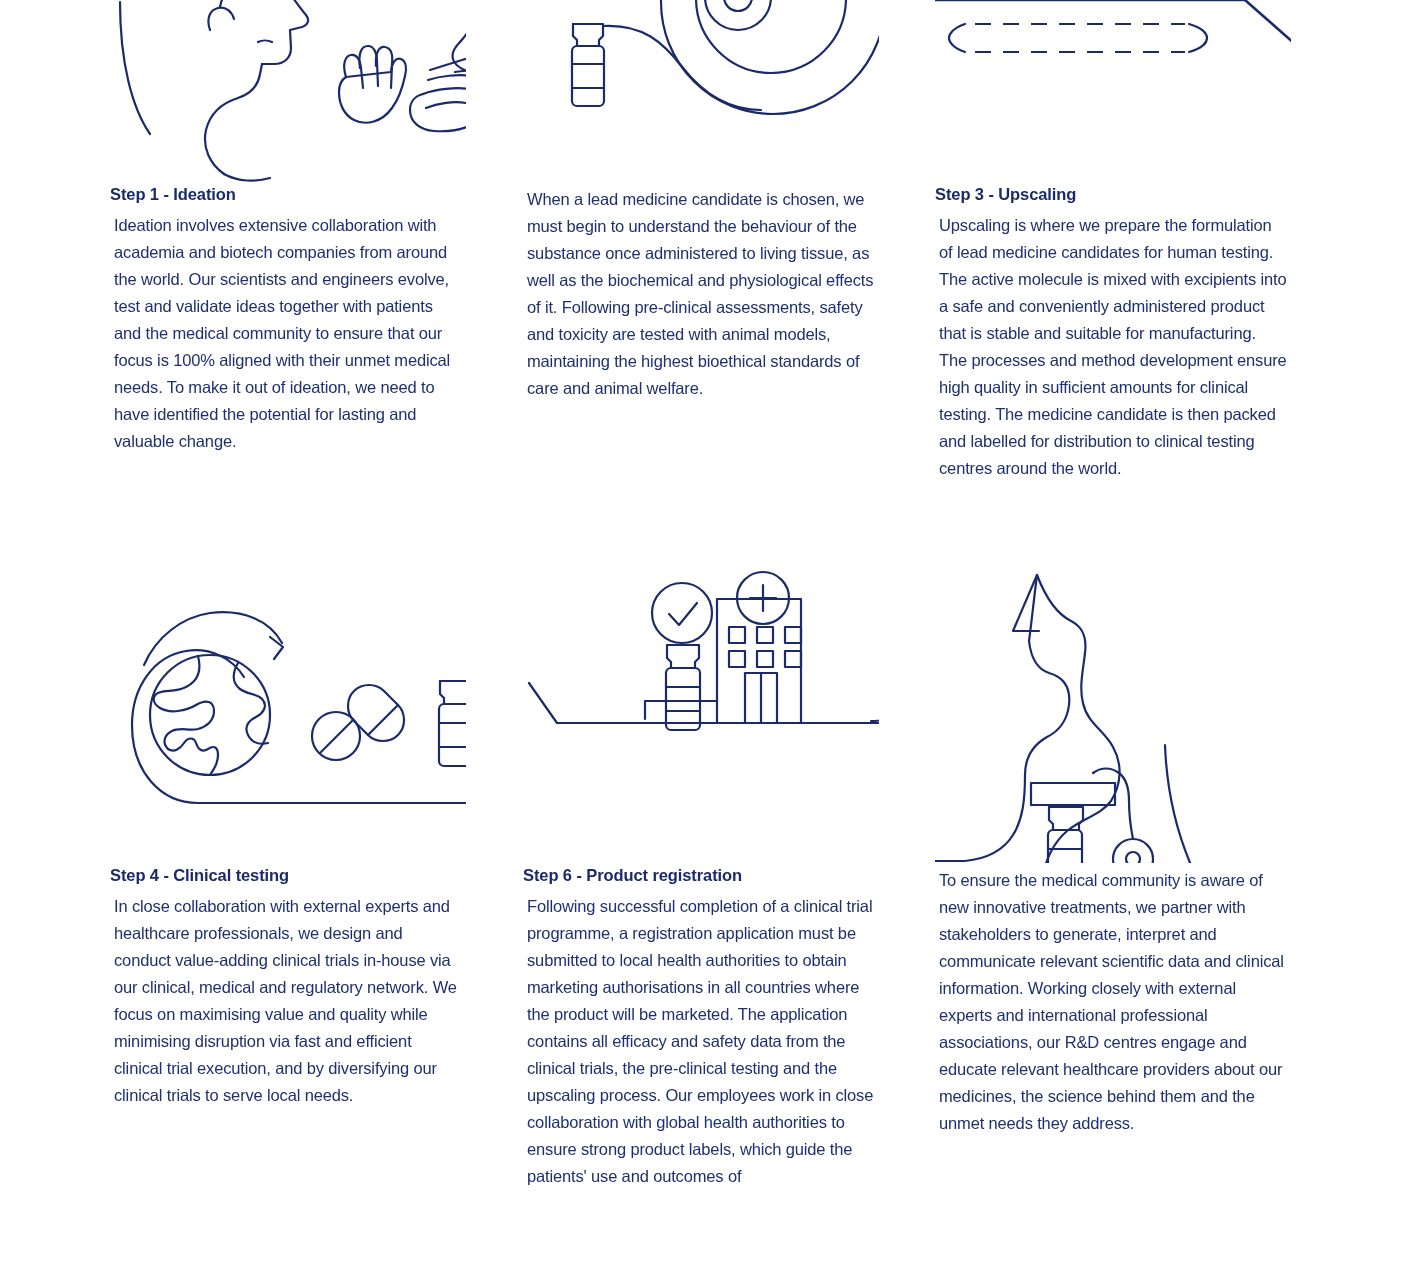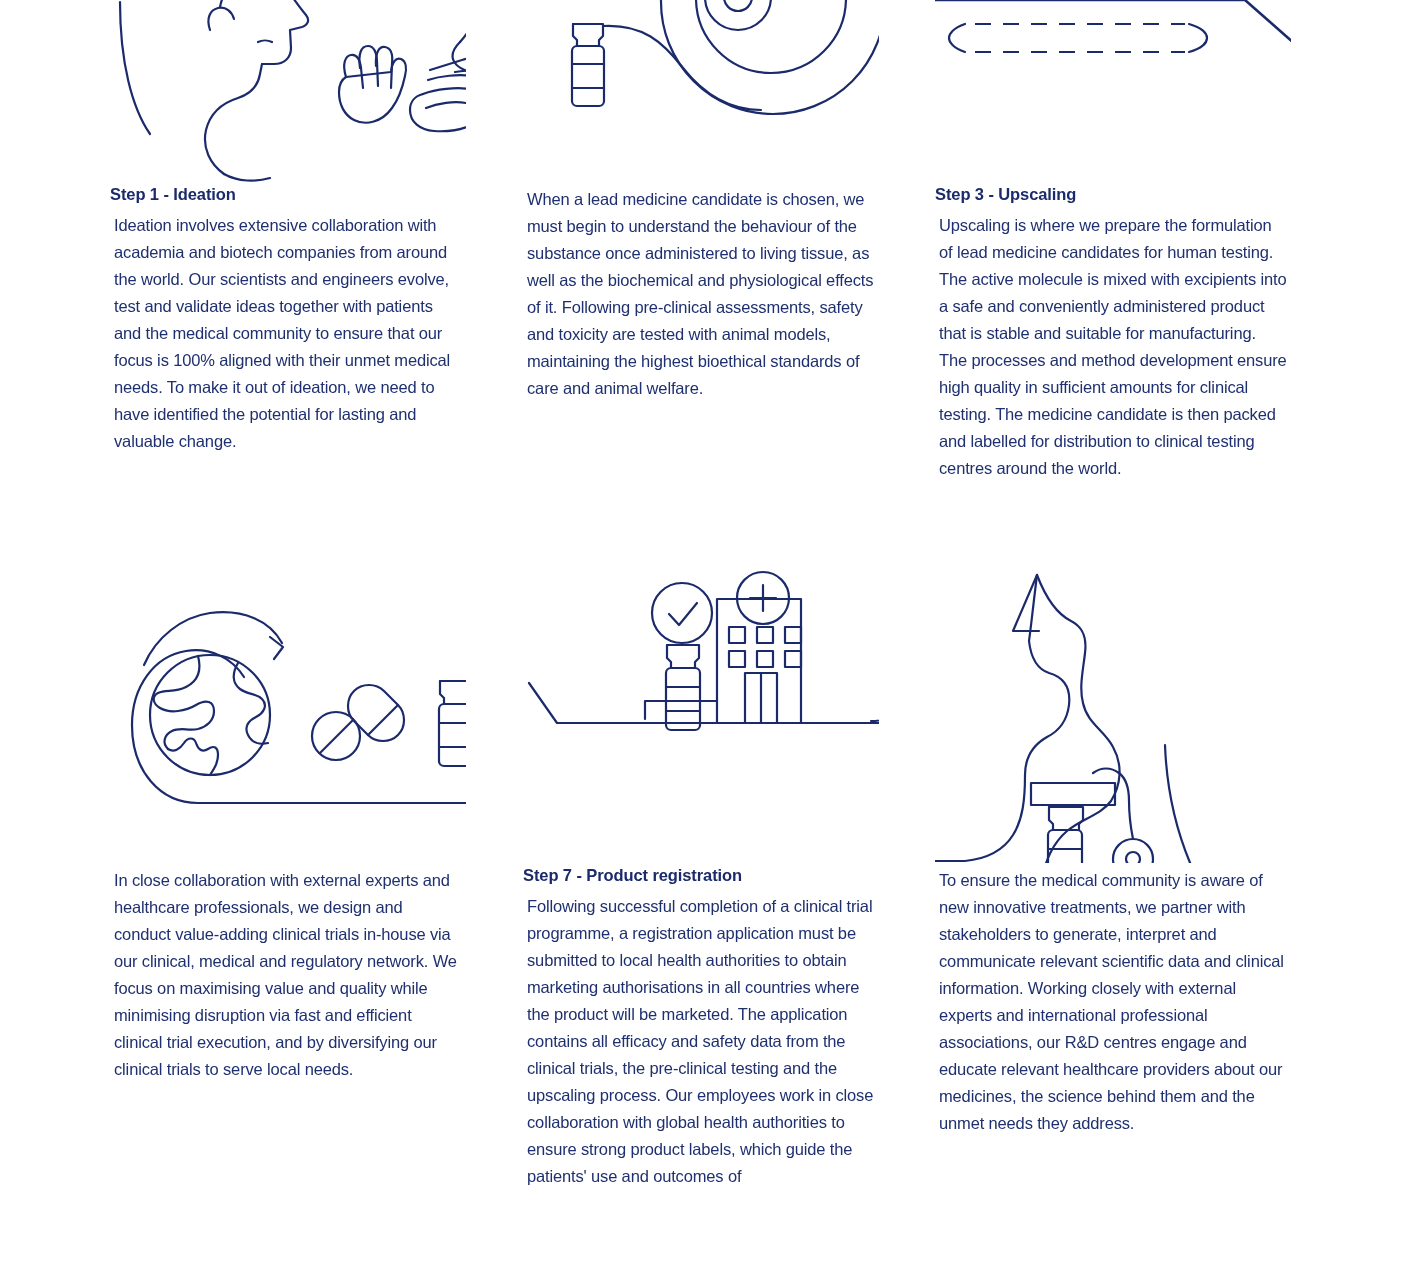--- a/index.html
+++ b/index.html
@@ -233,20 +233,21 @@
           <line x1="210" y1="190" x2="243" y2="157"></line>
 
           <path d="M 330 118 L 362 118 L 362 131 L 358 135 L 358 141"></path>
           <path d="M 330 118 L 330 131 L 334 135 L 334 141"></path>
           <rect x="329" y="141" width="34" height="62" rx="5"></rect>
           <line x1="329" y1="160" x2="363" y2="160"></line>
           <line x1="329" y1="184" x2="363" y2="184"></line>
         </svg>
       </div>
       <div class="text-block">
+        <p class="step-title">Step 4 - Clinical testing</p>
         <p class="step-body">In close collaboration with external experts and healthcare professionals, we design and conduct value-adding clinical trials in-house via our clinical, medical and regulatory network. We focus on maximising value and quality while minimising disruption via fast and efficient clinical trial execution, and by diversifying our clinical trials to serve local needs.</p>
       </div>
     </div>
 
     <div class="col col-2">
       <div class="illus">
         <svg width="380" height="300" viewBox="0 0 380 300">
 
           <path d="M 6 120 L 34 160 L 370 160"></path>
           <path d="M 348 158 C 358 158, 366 156, 374 152"></path>
@@ -271,21 +272,21 @@
           <path d="M 146 51 L 156 62 L 174 40"></path>
 
           <path d="M 144 82 L 176 82 L 176 95 L 172 99 L 172 105"></path>
           <path d="M 144 82 L 144 95 L 148 99 L 148 105"></path>
           <rect x="143" y="105" width="34" height="62" rx="5"></rect>
           <line x1="143" y1="124" x2="177" y2="124"></line>
           <line x1="143" y1="148" x2="177" y2="148"></line>
         </svg>
       </div>
       <div class="text-block">
-        <p class="step-title">Step 7 - Product registration</p>
+        <p class="step-title">Step 6 - Product registration</p>
         <p class="step-body">Following successful completion of a clinical trial programme, a registration application must be submitted to local health authorities to obtain marketing authorisations in all countries where the product will be marketed. The application contains all efficacy and safety data from the clinical trials, the pre-clinical testing and the upscaling process. Our employees work in close collaboration with global health authorities to ensure strong product labels, which guide the patients' use and outcomes of</p>
       </div>
     </div>
 
     <div class="col col-3">
       <div class="illus">
         <svg width="380" height="360" viewBox="0 0 380 360">
 
           <path d="M 102 12 C 112 38, 124 52, 136 58
                    C 148 64, 152 74, 150 90

